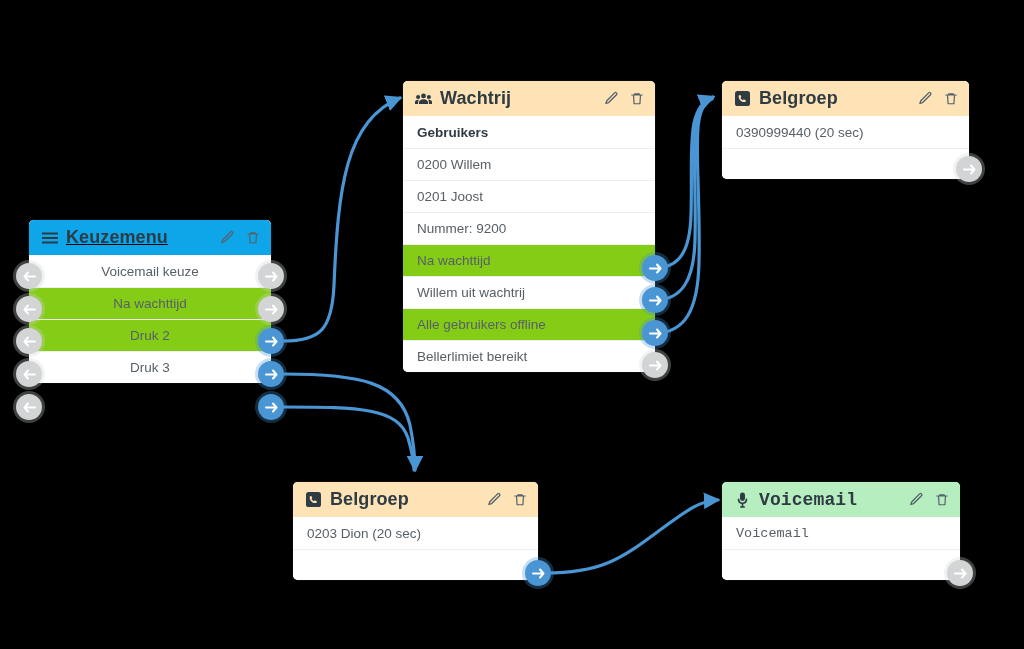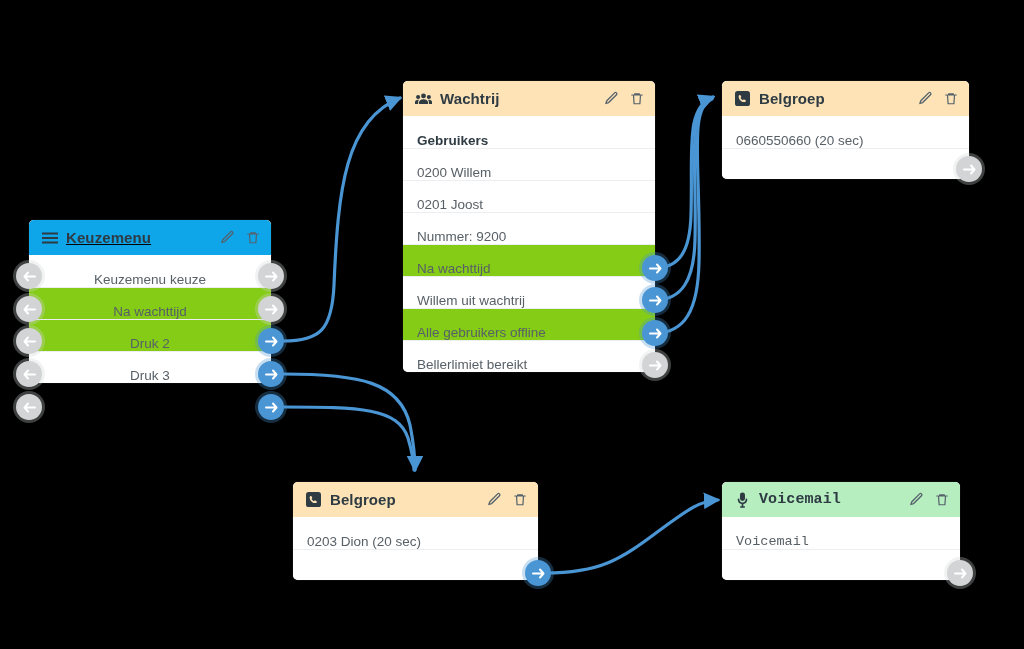--- a/index.html
+++ b/index.html
@@ -51,21 +51,21 @@
 
   .node-header {
     height: 35px;
     display: flex;
     align-items: center;
     padding: 0 10px 0 12px;
     box-sizing: border-box;
     gap: 8px;
   }
   .node-header .title {
-    font-size: 15px;
+    font-size: 18px;
     font-weight: bold;
     color: #2e3b43;
     letter-spacing: 0.1px;
     flex: 1;
     white-space: nowrap;
   }
   .hdr-icon {
     width: 17px;
     height: 17px;
     display: flex;
@@ -92,21 +92,21 @@
 
   
   .hdr-salmon { background: #0ea5e9; text-decoration: underline; }
   .hdr-amber  { background: #fde3b6; }
   .hdr-green  { background: #b6eec0; }
 
   
   .row {
     height: 32px;
     display: flex;
-    align-items: flex-end;
+    align-items: center;
     padding: 0 14px;
     box-sizing: border-box;
     font-size: 13.5px;
     color: #586067;
     border-top: 1px solid #eceef0;
     position: relative;
     white-space: nowrap;
   }
   .row.first { border-top: none; }
   .row.center { justify-content: center; }
@@ -180,21 +180,21 @@
           </span>
           <span class="act">
             <svg width="14" height="15" viewBox="0 0 24 24" fill="none" stroke="currentColor" stroke-width="2.1" stroke-linecap="round" stroke-linejoin="round">
               <path d="M3 6h18M8 6V4h8v2M6 6l1 15h10l1-15"></path>
             </svg>
           </span>
         </span>
       </div>
 
       <div class="row center first">
-        <span>Keuzemenu keuze</span>
+        <span>Voicemail keuze</span>
       </div>
       <div class="row center alt">
         <span>Na wachttijd</span>
       </div>
       <div class="row center alt">
         <span>Druk 2</span>
       </div>
       <div class="row center">
         <span>Druk 3</span>
       </div>
@@ -346,21 +346,21 @@
             </svg>
           </span>
           <span class="act">
             <svg width="14" height="15" viewBox="0 0 24 24" fill="none" stroke="currentColor" stroke-width="2.1" stroke-linecap="round" stroke-linejoin="round">
               <path d="M3 6h18M8 6V4h8v2M6 6l1 15h10l1-15"></path>
             </svg>
           </span>
         </span>
       </div>
       <div class="row first">
-        <span>0660550660 (20 sec)</span>
+        <span>0390999440 (20 sec)</span>
       </div>
       <div class="row empty">
         <span></span>
       </div>
     </div>
     <div class="port right grey" style="top:75px;">
       <svg width="13" height="11" viewBox="0 0 13 11">
           <path d="M1 5.5h10M8 1.5 11.5 5.5 8 9.5" fill="none" stroke="currentColor" stroke-width="2" stroke-linecap="round" stroke-linejoin="round"></path>
         </svg>
     </div>

